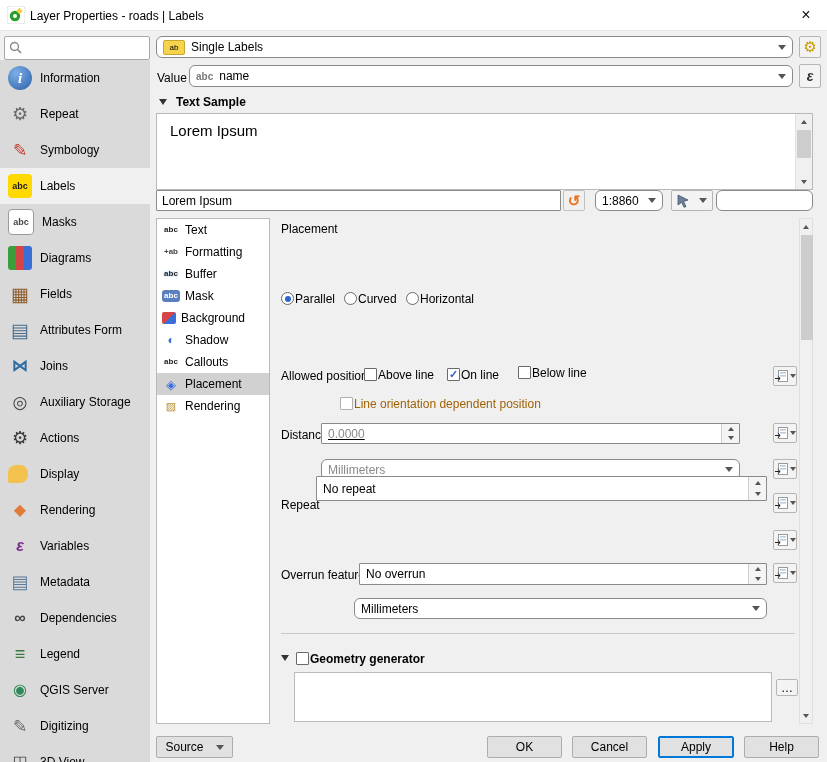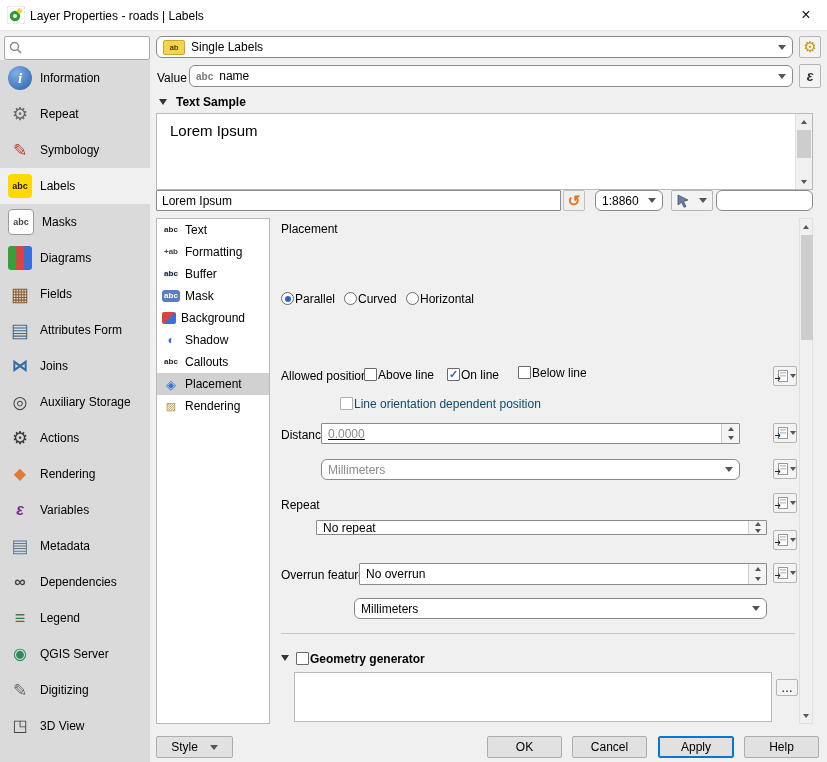--- a/index.html
+++ b/index.html
@@ -48,21 +48,21 @@
   .spinbox input{flex:1;border:none;outline:none;font-size:12px;font-family:inherit;padding-left:6px;background:transparent;min-width:0;}
   .spinbox input.gray{color:#8a8a8a;}
   .spinctl{width:17px;border-left:1px solid #cfcfcf;display:flex;flex-direction:column;}
   .spinctl div{flex:1;display:flex;align-items:center;justify-content:center;background:#f4f4f4;}
   .su{width:0;height:0;border-left:3px solid transparent;border-right:3px solid transparent;border-bottom:4px solid #555;}
   .sd{width:0;height:0;border-left:3px solid transparent;border-right:3px solid transparent;border-top:4px solid #555;}
   .flabel{position:absolute;white-space:nowrap;}
   .cbrow{position:absolute;display:flex;align-items:center;gap:1px;height:15px;}
   .cb{width:13px;height:13px;background:#fff;border:1px solid #6a6a6a;border-radius:1px;display:flex;align-items:center;justify-content:center;font-size:11px;font-weight:bold;color:#3565c0;box-sizing:border-box;line-height:1;}
   .cbrow.dis .cb{border-color:#b0b0b0;}
-  .cbrow.dis span:last-child{color:#0c4a6e;}
+  .cbrow.dis span:last-child{color:#a16207;}
   .rb{width:13px;height:13px;border:1px solid #6a6a6a;border-radius:50%;background:#fff;position:relative;box-sizing:border-box;}
   .rb.on::after{content:"";position:absolute;left:2.5px;top:2.5px;width:6px;height:6px;border-radius:50%;background:#2a66c8;}
   .ddbtn{position:absolute;width:24px;height:20px;background:#f3f3f3;border:1px solid #b5b5b5;border-radius:2px;display:flex;align-items:center;justify-content:center;gap:2px;box-sizing:border-box;}
   .tri-d{width:0;height:0;border-left:4px solid transparent;border-right:4px solid transparent;border-top:6px solid #333;}
   .tinput{position:absolute;background:#fff;border:1px solid #8a8a8a;border-radius:1px;font-size:12px;font-family:inherit;padding:0 5px;box-sizing:border-box;outline:none;}
   
   .preview{position:absolute;left:156px;top:113px;width:657px;height:77px;background:#fff;border:1px solid #b9b9b9;box-sizing:border-box;}
   .preview-text{position:absolute;left:13px;top:8px;font-size:15px;}
   .vsb{position:absolute;right:0;top:0;width:17px;height:100%;background:#f0f0f0;border-left:1px solid #e0e0e0;box-sizing:border-box;}
   .sarr{height:15px;display:flex;align-items:center;justify-content:center;}
@@ -156,20 +156,24 @@
       </div>
     <div class="side-item">
         <span class="ic ic-aux">◎</span>
         <span class="slbl">Auxiliary Storage</span>
       </div>
     <div class="side-item">
         <span class="ic ic-actions">⚙</span>
         <span class="slbl">Actions</span>
       </div>
     <div class="side-item">
+        <span class="ic ic-display"></span>
+        <span class="slbl">Display</span>
+      </div>
+    <div class="side-item">
         <span class="ic ic-rendering">◆</span>
         <span class="slbl">Rendering</span>
       </div>
     <div class="side-item">
         <span class="ic ic-variables">ε</span>
         <span class="slbl">Variables</span>
       </div>
     <div class="side-item">
         <span class="ic ic-metadata">▤</span>
         <span class="slbl">Metadata</span>
@@ -361,21 +365,21 @@
       <svg width="13" height="12" viewBox="0 0 13 12">
         <rect x="3.5" y="0.5" width="9" height="11" fill="#fff" stroke="#999"></rect>
         <rect x="5" y="2" width="6" height="1.6" fill="#bcd"></rect>
         <rect x="5" y="5" width="6" height="1.6" fill="#bcd"></rect>
         <path d="M0 8.5 h5 M2.8 6.2 l2.4 2.3 -2.4 2.3" stroke="#222" fill="none"></path>
       </svg>
       <span class="sd"></span>
     </div>
 
   <span class="flabel" style="left:281px;top:498px;">Repeat</span>
-  <div class="spinbox" style="left:316px;top:520px;width:451px;height:15px;">
+  <div class="spinbox" style="left:316px;top:476px;width:451px;height:25px;">
     <input value="No repeat" style="">
     <div class="spinctl">
         <div>
           <span class="su"></span>
         </div>
         <div>
           <span class="sd"></span>
         </div>
       </div>
   </div>
@@ -442,21 +446,21 @@
     <div class="sarr">
         <span class="su"></span>
       </div>
     <div class="thumb" style="top:16px;height:105px;width:12px;"></div>
     <div class="sarr bottom">
         <span class="sd"></span>
       </div>
   </div>
 
   <div class="btn" style="left:156px;top:736px;width:77px;gap:8px;">
-      <span>Style</span>
+      <span>Source</span>
       <span class="carr"></span>
     </div>
   <div class="btn" style="left:487px;top:736px;width:75px;">
       <span>OK</span>
     </div>
   <div class="btn" style="left:572px;top:736px;width:75px;">
       <span>Cancel</span>
     </div>
   <div class="btn focus" style="left:658px;top:736px;width:76px;">
       <span>Apply</span>

